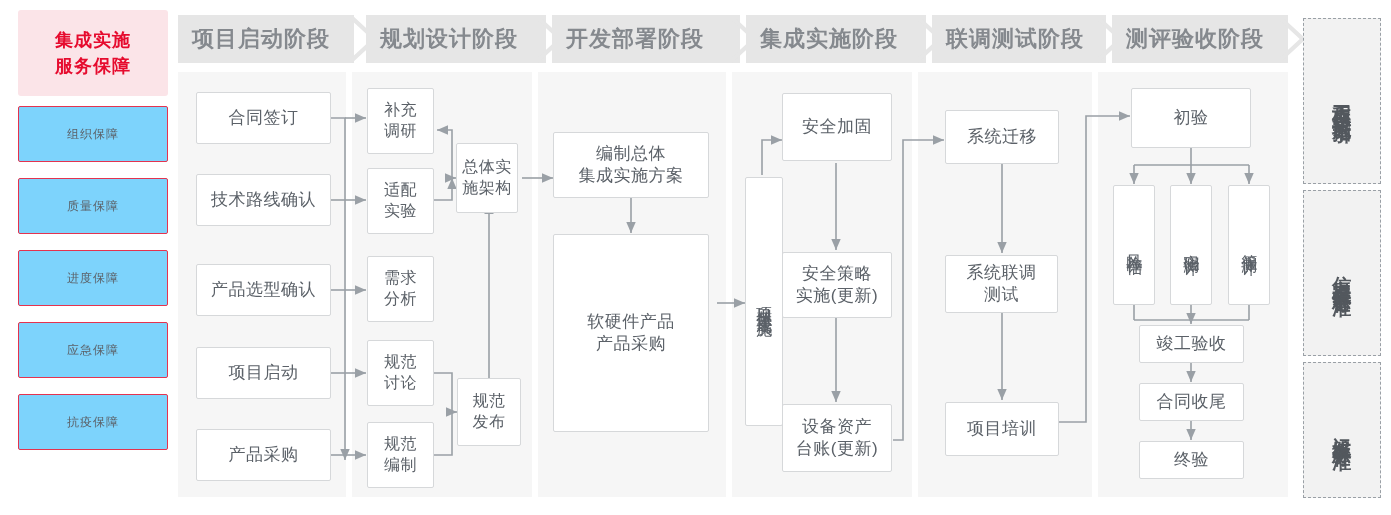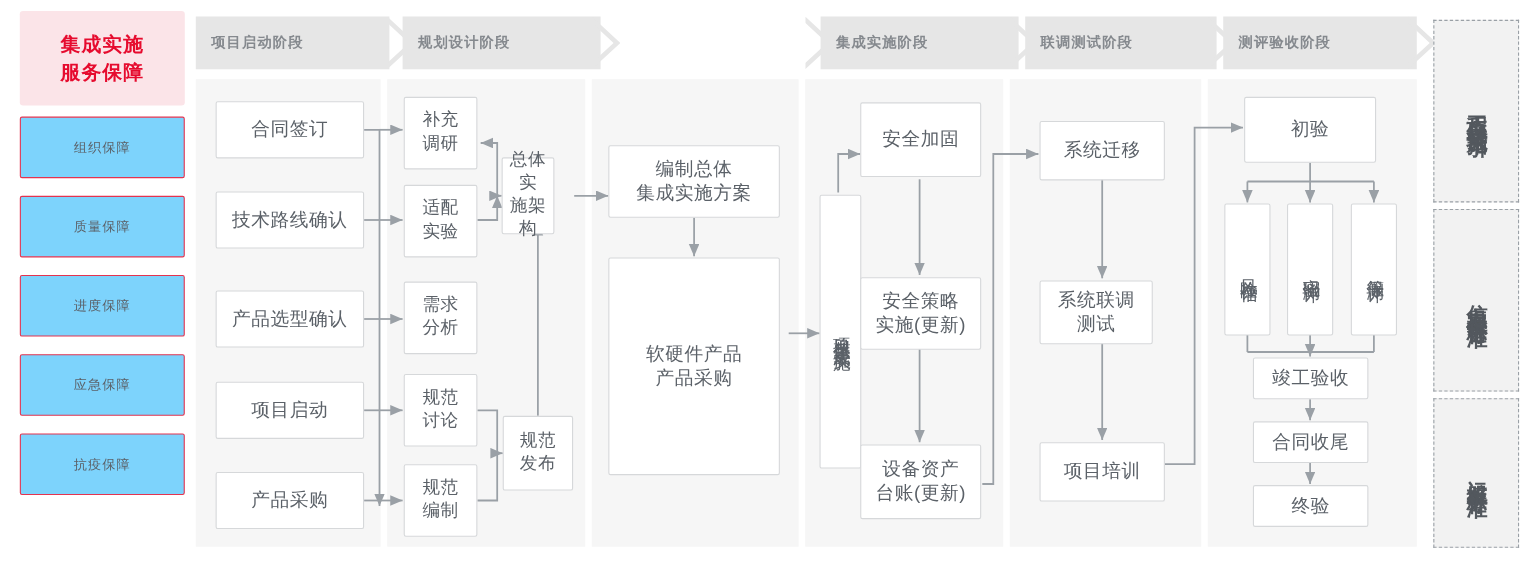--- a/index.html
+++ b/index.html
@@ -26,21 +26,21 @@
     display:flex;align-items:center;justify-content:center;
     color:#5b6168;font-size:12px;letter-spacing:1px;
   }
 
   
   .phase-panel{position:absolute;top:72px;height:425px;background:#f6f6f6;}
   .phase-head{
     position:absolute;top:15px;height:48px;
     background:#e6e6e6;
     display:flex;align-items:center;
-    color:#85898e;font-weight:bold;font-size:13px;letter-spacing:1px;
+    color:#85898e;font-weight:bold;font-size:22px;letter-spacing:1px;
   }
   .phase-head .ph-label{padding-left:14px;}
   .chev{
     position:absolute;top:15px;width:26px;height:48px;
     background:#e6e6e6;
     clip-path:polygon(0 0,100% 50%,0 100%, 0 88%, 76% 50%, 0 12%);
   }
 
   
   .node{
@@ -109,20 +109,23 @@
   <div class="phase-panel" style="left:1098px;width:190px"></div>
 
   <div class="phase-head" style="left:178px;width:176px">
       <span class="ph-label">项目启动阶段</span>
     </div>
   <div class="chev" style="left:352px"></div>
   <div class="phase-head" style="left:366px;width:180px">
       <span class="ph-label">规划设计阶段</span>
     </div>
   <div class="chev" style="left:538px"></div>
+  <div class="phase-head" style="left:552px;width:188px">
+      <span class="ph-label">开发部署阶段</span>
+    </div>
   <div class="chev" style="left:732px"></div>
   <div class="phase-head" style="left:746px;width:180px">
       <span class="ph-label">集成实施阶段</span>
     </div>
   <div class="chev" style="left:918px"></div>
   <div class="phase-head" style="left:932px;width:174px">
       <span class="ph-label">联调测试阶段</span>
     </div>
   <div class="chev" style="left:1098px"></div>
   <div class="phase-head" style="left:1112px;width:176px">
@@ -233,21 +236,21 @@
         <div>规范</div>
         <div>讨论</div>
       </div>
     </div>
   <div class="node sm" style="left:367px;top:422px;width:67px;height:66px">
       <div>
         <div>规范</div>
         <div>编制</div>
       </div>
     </div>
-  <div class="node sm" style="left:456px;top:143px;width:48px;height:70px">
+  <div class="node sm" style="left:456px;top:143px;width:62px;height:70px">
       <div>
         <div>总体实</div>
         <div>施架构</div>
       </div>
     </div>
   <div class="node sm" style="left:457px;top:378px;width:64px;height:68px">
       <div>
         <div>规范</div>
         <div>发布</div>
       </div>
@@ -281,21 +284,21 @@
   <div class="node" style="left:782px;top:404px;width:110px;height:68px">
       <div>
         <div>设备资产</div>
         <div>台账(更新)</div>
       </div>
     </div>
 
   <div class="node" style="left:945px;top:110px;width:114px;height:54px">
       <span>系统迁移</span>
     </div>
-  <div class="node" style="left:945px;top:255px;width:103px;height:58px">
+  <div class="node" style="left:945px;top:255px;width:113px;height:58px">
       <div>
         <div>系统联调</div>
         <div>测试</div>
       </div>
     </div>
   <div class="node" style="left:945px;top:402px;width:114px;height:54px">
       <span>项目培训</span>
     </div>
 
   <div class="node" style="left:1131px;top:88px;width:120px;height:60px">

